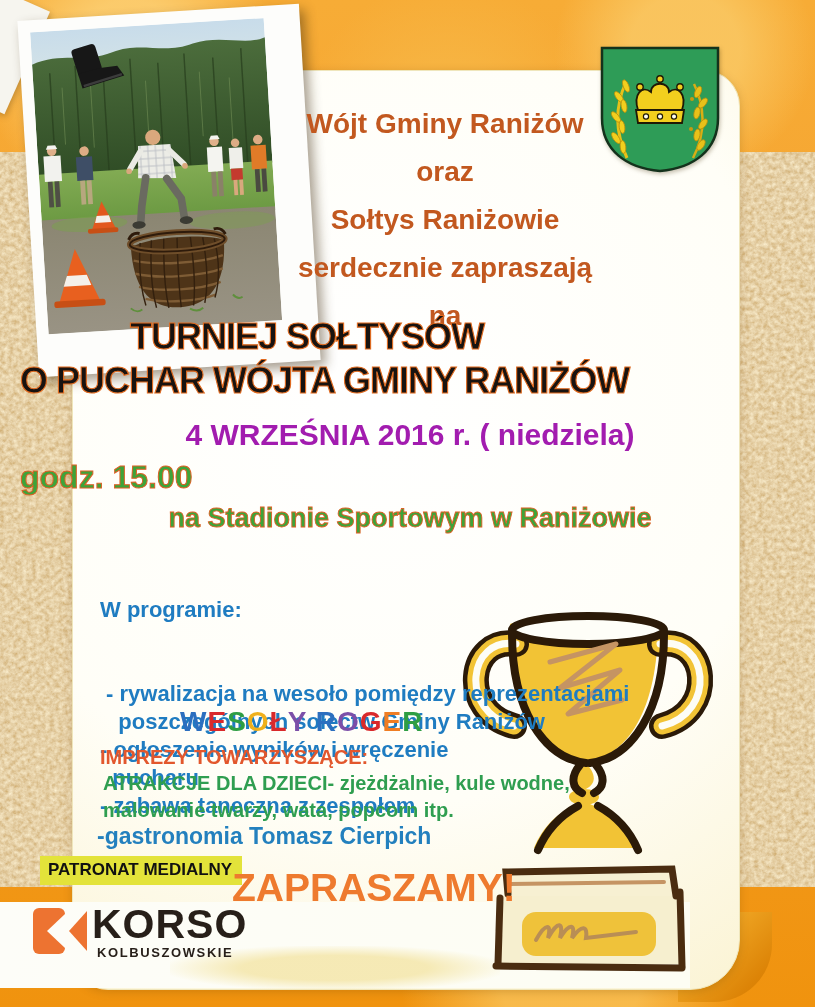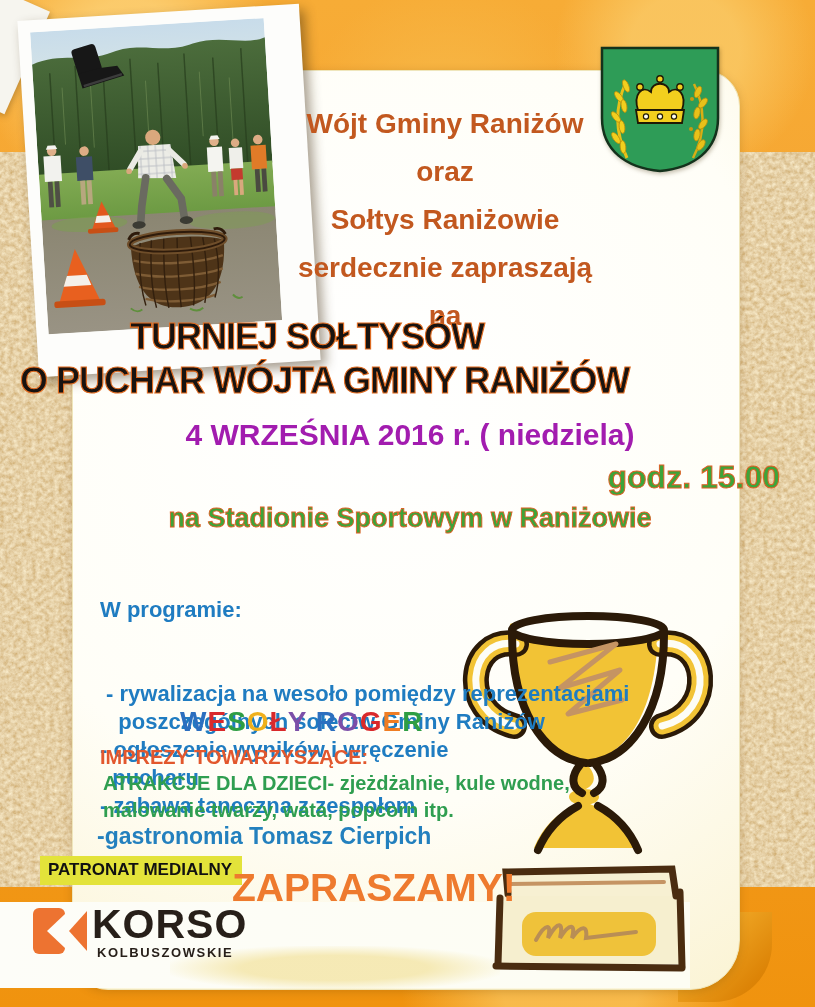--- a/index.html
+++ b/index.html
@@ -44,21 +44,21 @@
 
   
   .txt{position:absolute;z-index:7;}
   .invite{left:280px;top:100px;width:330px;text-align:center;color:#C2581F;
     font-size:28px;line-height:48px;}
   .title{left:20px;width:780px;text-align:left;color:#181310;font-size:36px;
     letter-spacing:-1px;-webkit-text-stroke:1.1px #E06A1F;}
   .title1{top:316px;left:130px;width:630px;}
   .title2{top:360px;}
   .date{top:418px;left:20px;width:780px;text-align:center;color:#a21caf;font-size:30px;}
-  .time{top:459px;left:20px;width:760px;text-align:right;color:#3DA43A;font-size:32px;
+  .time{top:459px;left:20px;width:760px;text-align:left;color:#3DA43A;font-size:32px;
     -webkit-text-stroke:1px #DD6025;}
   .venue{top:503px;left:20px;width:780px;text-align:center;color:#3DA43A;font-size:27px;
     -webkit-text-stroke:0.9px #DD6025;}
   .program{left:100px;top:540px;color:#1F7CC1;font-size:22px;line-height:28px;white-space:pre;}
   .band-name{left:180px;top:706px;font-size:28px;letter-spacing:1px;}
   .side-heading{left:100px;top:746px;color:#E2572D;font-size:20px;}
   .side-green1{left:103px;top:772px;color:#2F9E50;font-size:20px;}
   .side-green2{left:103px;top:799px;color:#2F9E50;font-size:20px;}
   .side-blue{left:97px;top:823px;color:#2380BE;font-size:23px;}
   .patronat{left:40px;top:856px;background:#E3E33A;color:#111;font-size:17px;

